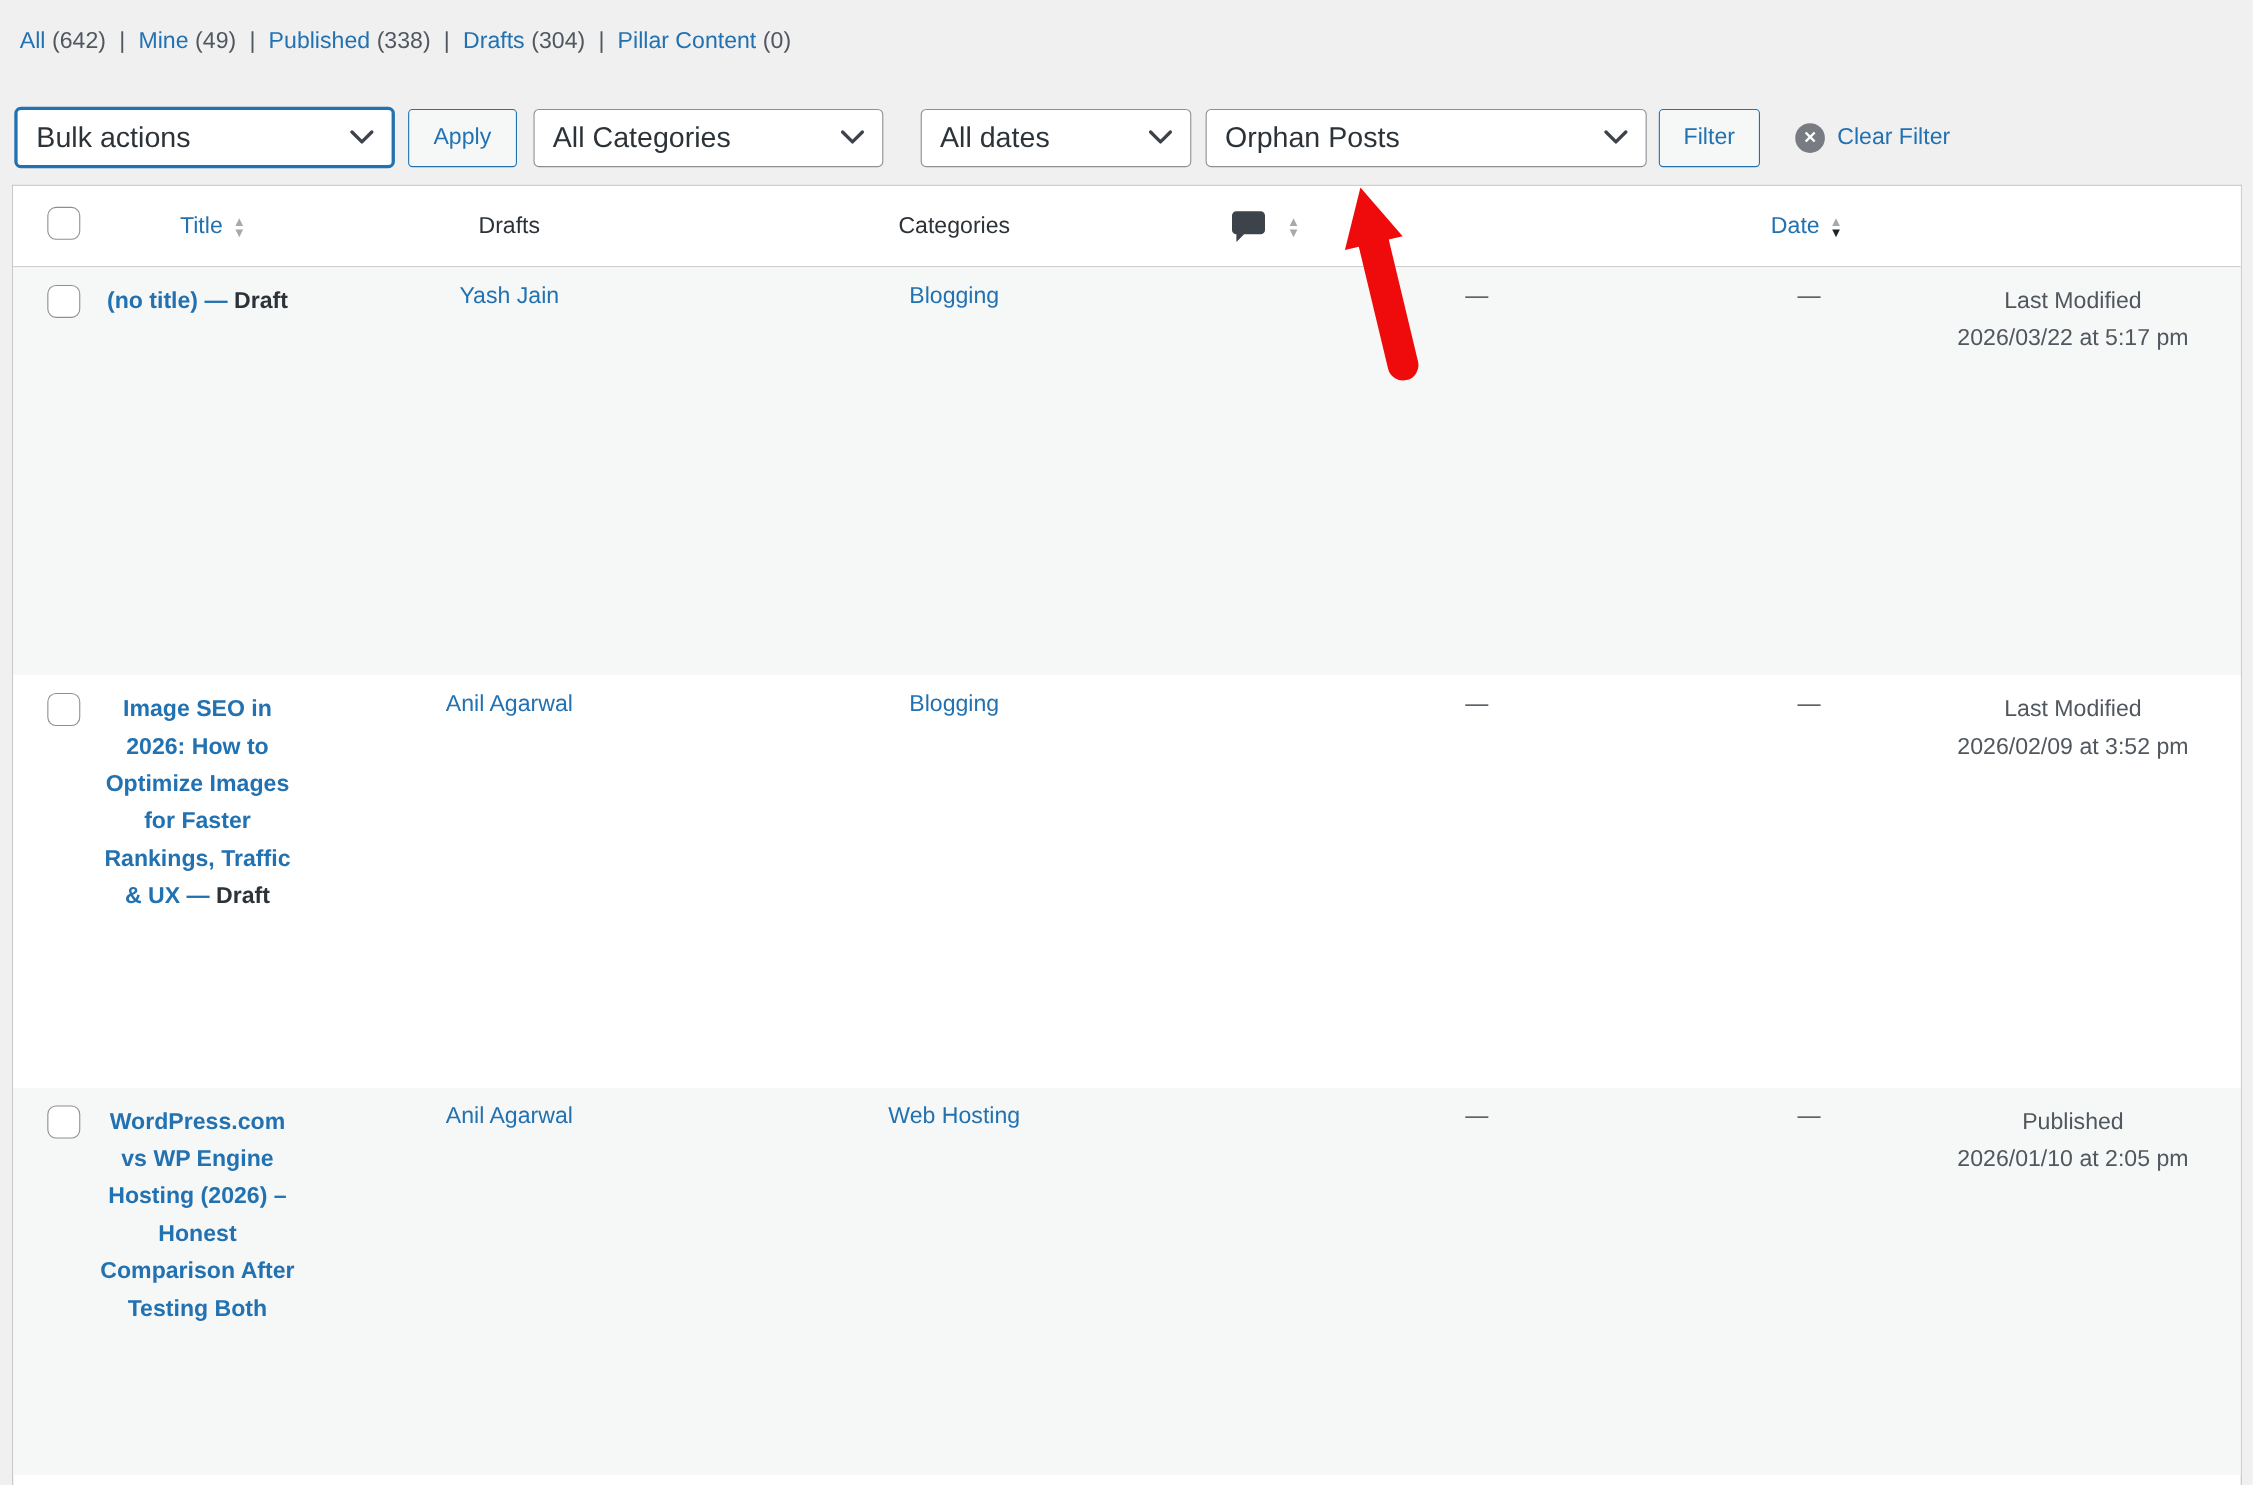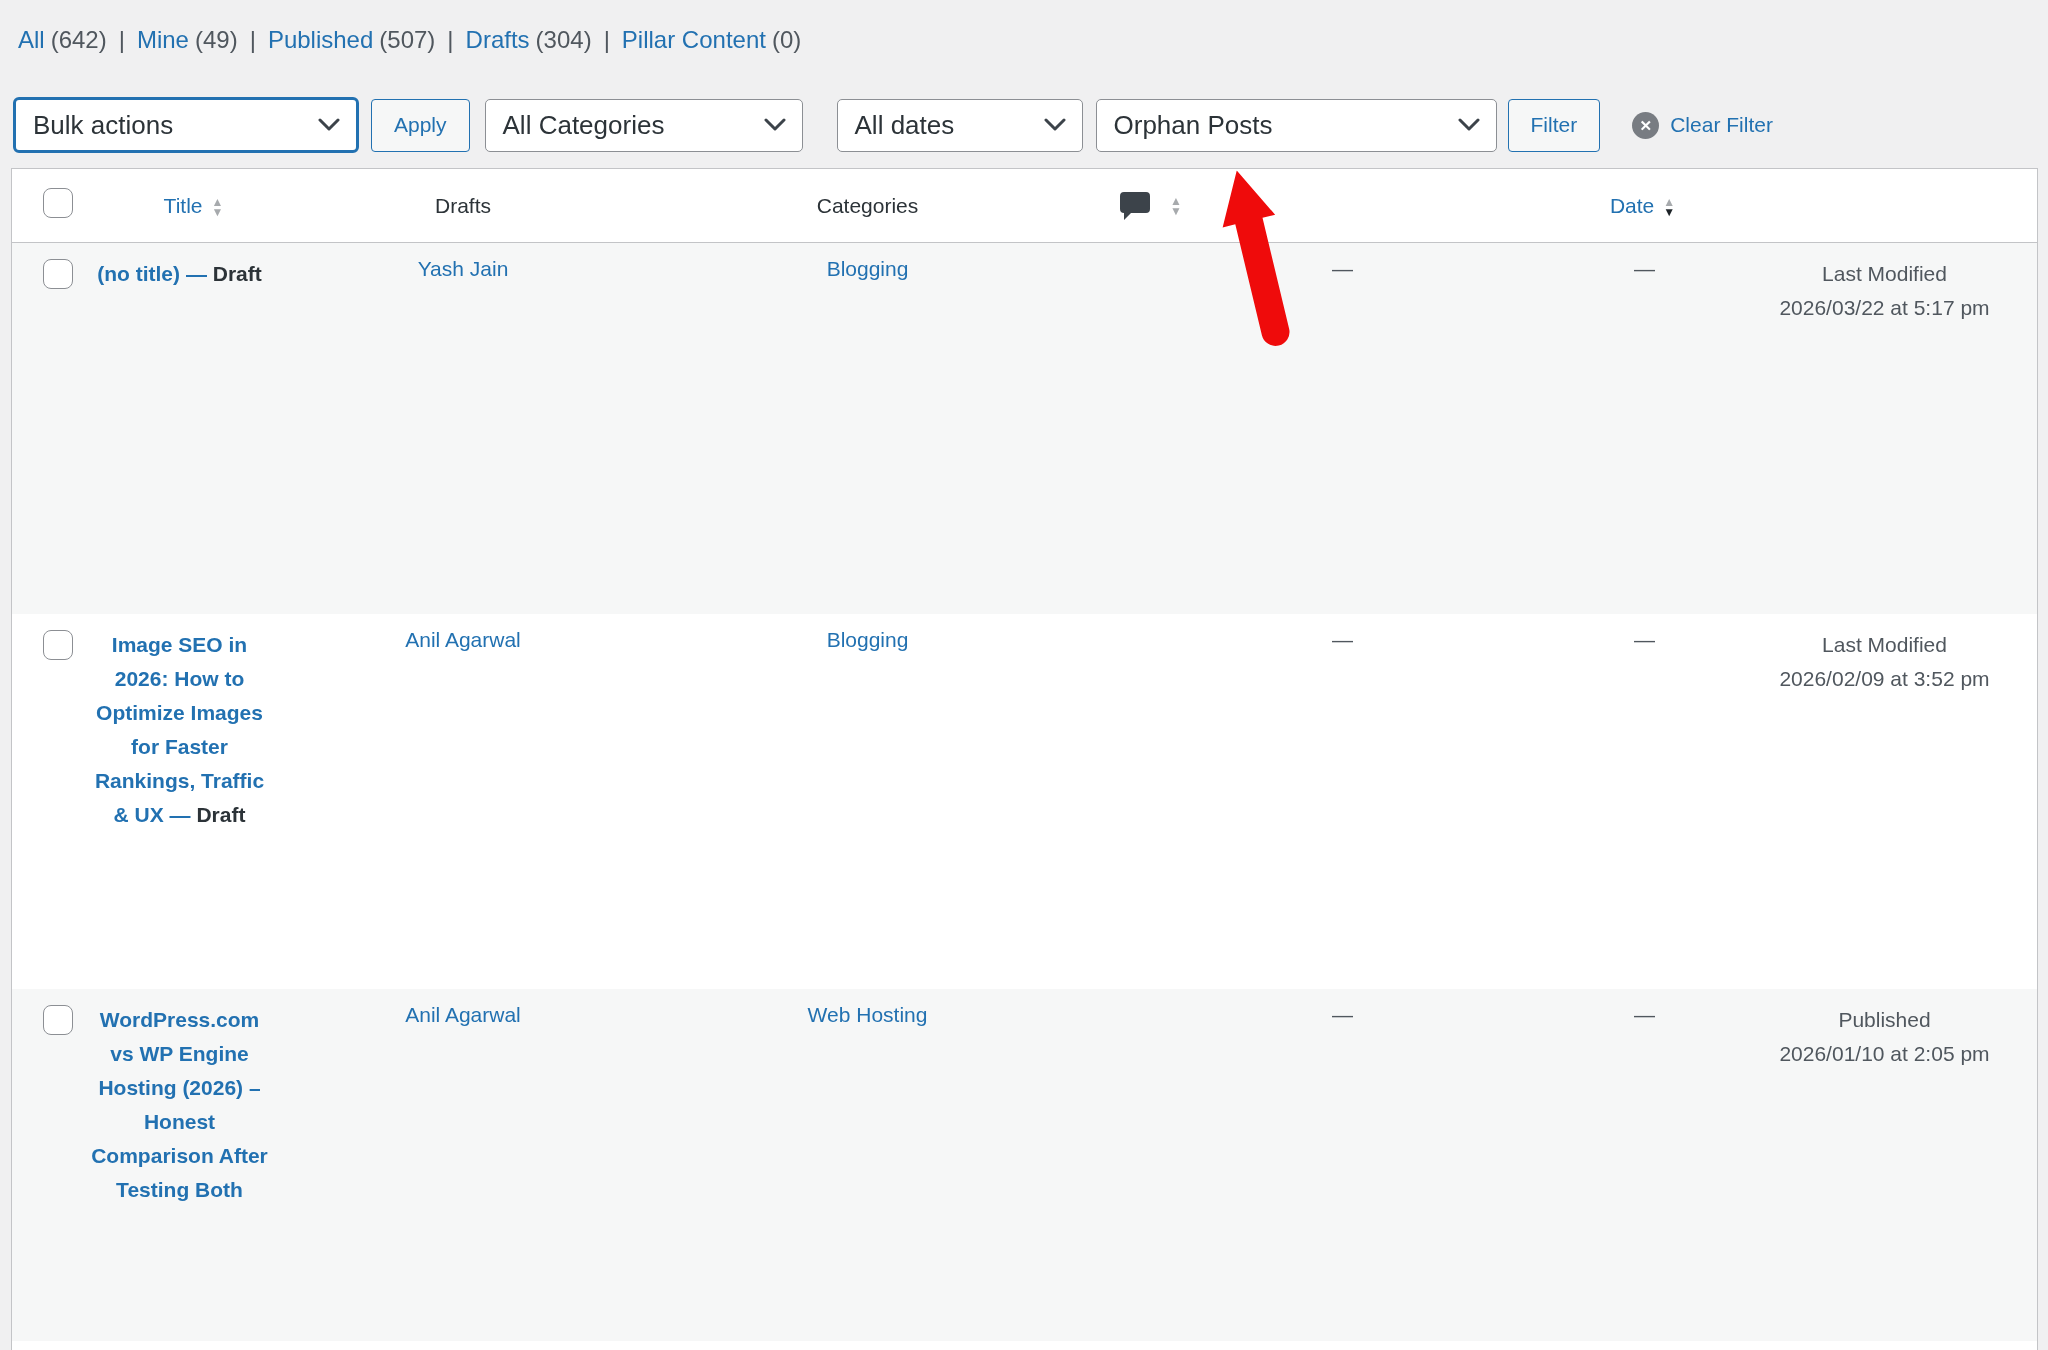--- a/index.html
+++ b/index.html
@@ -15,21 +15,21 @@
     background:var(--page-bg);
     font-family:"Liberation Sans", sans-serif;
     color:var(--text-dark);
     position:relative;
   }
   a{text-decoration:none; cursor:pointer;}
 
   
   .subsubsub{
     padding:26px 0 0 18px;
-    font-size:24px;
+    font-size:21px;
     display:flex; align-items:center; gap:10px;
     white-space:nowrap;
   }
   .subsubsub a{color:var(--link-blue);}
   .subsubsub .count{color:var(--muted-gray); margin-left:6px;}
   .subsubsub .sep{color:var(--muted-gray); padding:0 2px;}
 
   
   .tablenav{
     position:absolute; left:13px; top:97px; right:0;
@@ -130,21 +130,21 @@
   }
 </style>
 </head>
 <body>
 
 <nav class="subsubsub">
   <span><a>All</a><span class="count">(642)</span></span>
   <span class="sep">|</span>
   <span><a>Mine</a><span class="count">(49)</span></span>
   <span class="sep">|</span>
-  <span><a>Published</a><span class="count">(507)</span></span>
+  <span><a>Published</a><span class="count">(338)</span></span>
   <span class="sep">|</span>
   <span><a>Drafts</a><span class="count">(304)</span></span>
   <span class="sep">|</span>
   <span><a>Pillar Content</a><span class="count">(0)</span></span>
 </nav>
 
 <div class="tablenav">
   <div class="select focused" style="width:346px;">
     <span>Bulk actions</span>
     <svg class="chev" width="22" height="14" viewBox="0 0 22 14">

